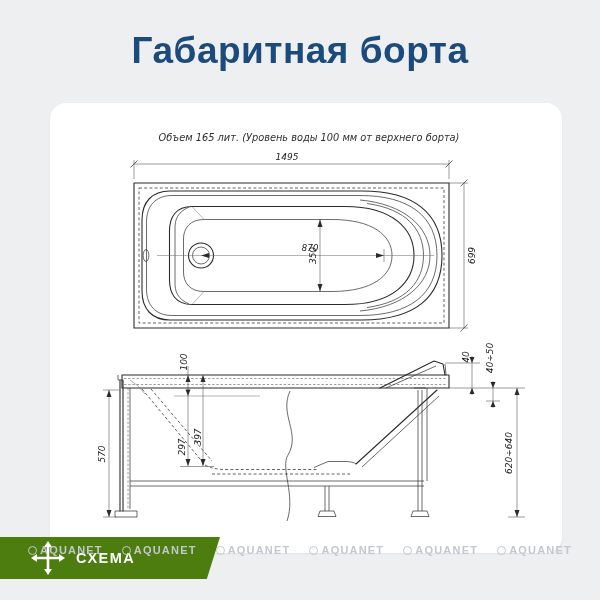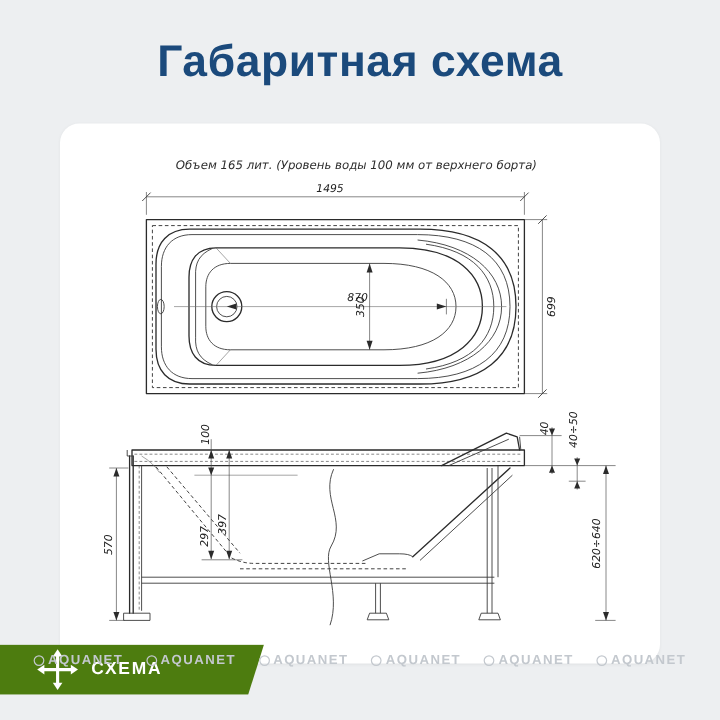--- a/index.html
+++ b/index.html
@@ -10,20 +10,21 @@
   }
   .page-title{
     position:absolute;top:30px;left:0;width:600px;
     text-align:center;font-size:37px;font-weight:800;
     color:#1b4a7c;letter-spacing:0.5px;margin:0;
   }
   .card{
     position:absolute;left:50px;top:103px;width:500px;height:450px;
     background:#ffffff;border-radius:16px;z-index:1;
     box-shadow:0 1px 3px rgba(0,0,0,0.05);
+    padding-left:12px;
   }
   .card svg{display:block;}
   
   .ln{stroke:#2b2b2b;stroke-width:1.1;fill:none;stroke-linejoin:round;stroke-linecap:round;}
   .ln2{stroke:#3a3a3a;stroke-width:0.75;fill:none;}
   .thin{stroke:#6a6a6a;stroke-width:0.5;fill:none;}
   .dsh{stroke:#3a3a3a;stroke-width:0.8;fill:none;stroke-dasharray:3 2.2;}
   .dshf{stroke:#4a4a4a;stroke-width:0.55;fill:none;stroke-dasharray:2.4 1.8;}
   .ext{stroke:#4a4a4a;stroke-width:0.55;fill:none;}
   .arr{fill:#2b2b2b;stroke:none;}
@@ -48,21 +49,21 @@
     display:flex;align-items:center;
   }
   .badge-icon{margin-left:30px;flex:0 0 auto;}
   .badge-text{margin-left:10px;color:#ffffff;line-height:1.15;}
   .badge-line1{font-size:14.5px;font-weight:800;letter-spacing:1.5px;}
   .badge-line2{font-size:12.5px;font-weight:800;letter-spacing:1.2px;}
 </style>
 </head>
 <body>
 
-<h1 class="page-title">Габаритная схема</h1>
+<h1 class="page-title">Габаритная борта</h1>
 
 <div class="card">
   <svg width="500" height="450" viewBox="0 0 500 450">
 
     <g>
       <text class="note" x="247" y="38" text-anchor="middle">Объем 165 лит. (Уровень воды 100 мм от верхнего борта)</text>
 
       <path class="ext" d="M72 76 V57 M387 76 V57"></path>
       <path class="ext" d="M72 61 H387"></path>
       <path class="ln2" d="M68.5 64.5 L75.5 57.5 M383.5 64.5 L390.5 57.5"></path>

